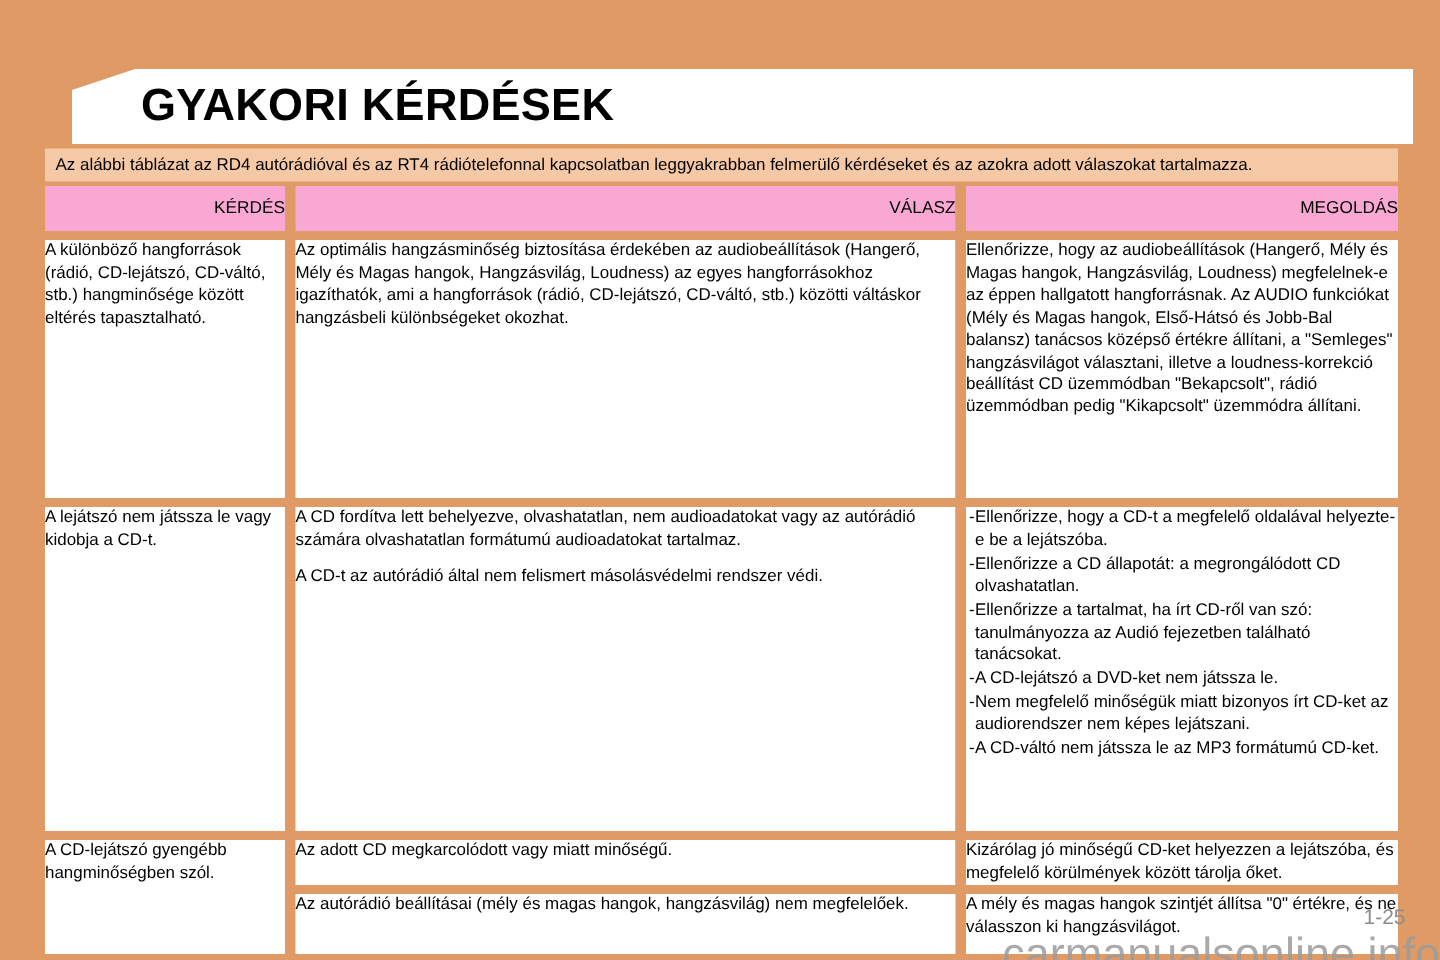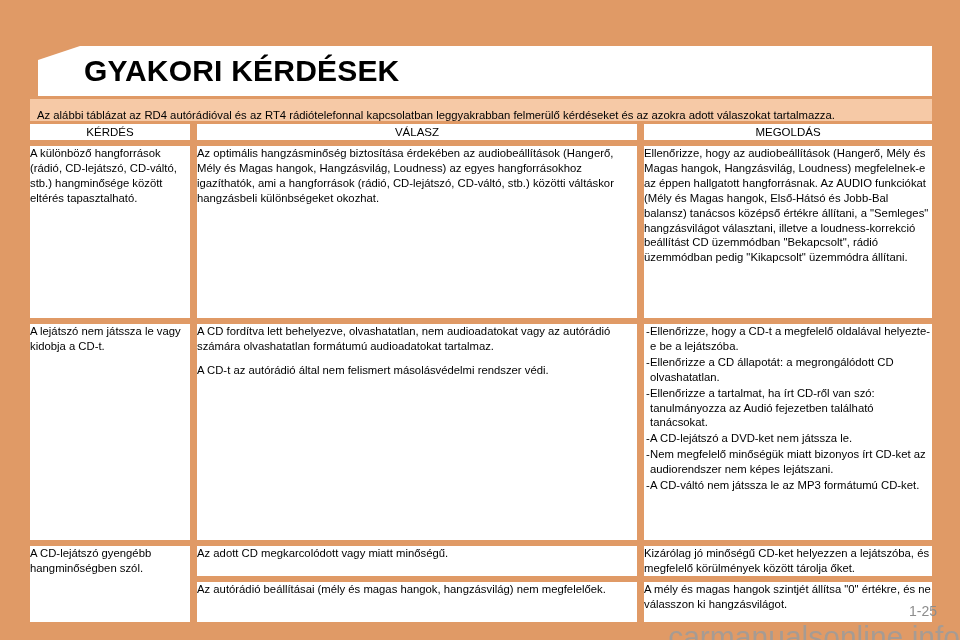--- a/index.html
+++ b/index.html
@@ -20,21 +20,21 @@
     position: absolute;
     left: 0; top: 0;
     width: 960px;
     height: 640px;
     background: #e09a66;
   }
 
   
   #title-banner {
     position: absolute;
-    left: 38px;
+    left: 48px;
     top: 46px;
     width: 894px;
     height: 50px;
     background: #ffffff;
     clip-path: polygon(42px 0, 894px 0, 894px 50px, 0 50px, 0 14px);
     display: flex;
     align-items: center;
   }
   #title-text {
     font-size: 30px;
@@ -47,21 +47,21 @@
 
   
   #intro-strip {
     position: absolute;
     left: 30px;
     top: 99px;
     width: 902px;
     height: 22px;
     background: #f6c9a6;
     display: flex;
-    align-items: flex-end;
+    align-items: center;
   }
   #intro-text {
     font-size: 11.3px;
     color: #000000;
     margin-left: 7px;
     white-space: nowrap;
   }
 
   
   #faq-table {
@@ -80,23 +80,23 @@
   #faq-table col.c-s { width: 288px; }
 
   #faq-table th,
   #faq-table td {
     vertical-align: top;
     padding: 0;
   }
   .gapcell { background: #e09a66; }
 
   .hdr {
-    background: #ffffff;
-    height: 16px;
-    text-align: center;
+    background: #f9a8d4;
+    height: 30px;
+    text-align: right;
     vertical-align: middle !important;
     font-size: 11.5px;
     font-weight: normal;
     color: #000000;
   }
   .rowgap td { height: 6px; background: #e09a66; }
 
   .cell {
     background: #ffffff;
     font-size: 11.3px;

